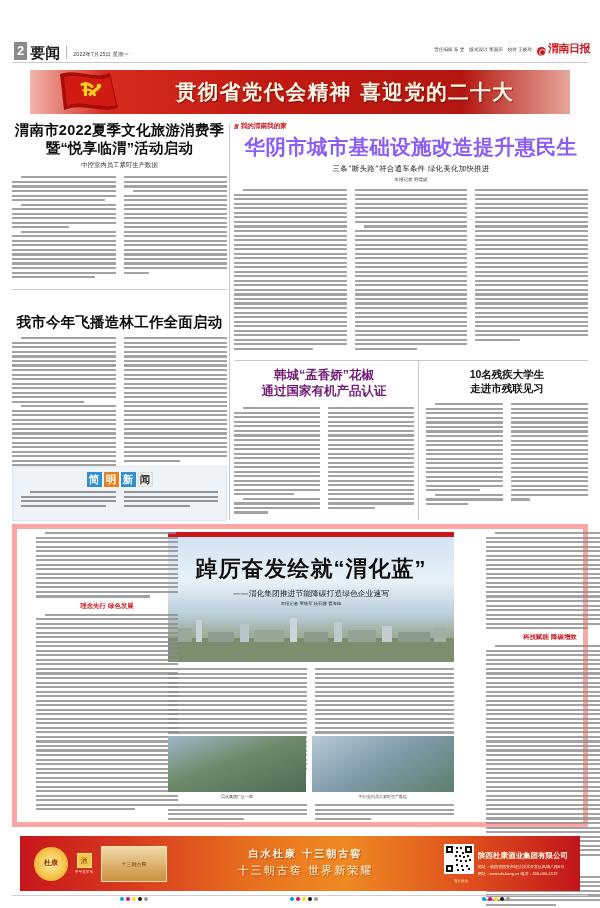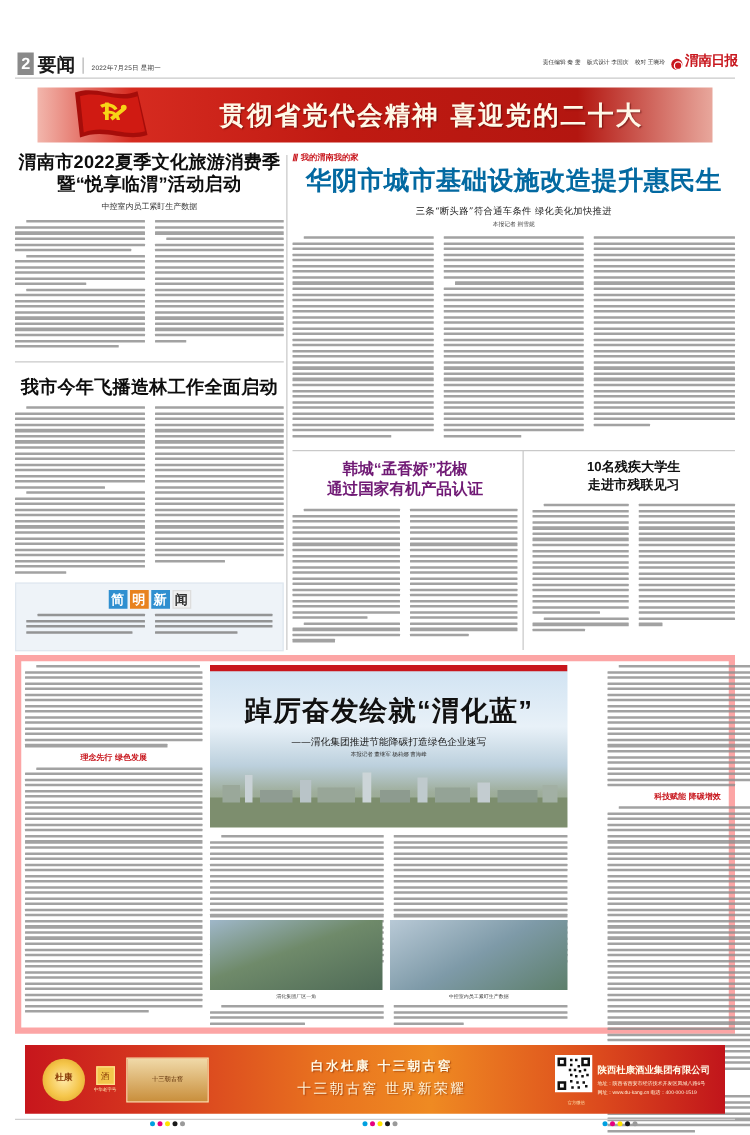--- a/index.html
+++ b/index.html
@@ -77,22 +77,22 @@
   .colR { left: 234px; top: 122px; width: 354px; }
 
   .vrule { position: absolute; width: 1px; background: #c9c9c9; }
   .tagline {
     display: flex; align-items: center; gap: 3px;
     font-size: 6.6px; color: #c8161d; font-weight: bold; margin-bottom: 4px;
   }
   .tag-slashes { color: #c8161d; font-weight: bold; font-size: 8px; letter-spacing: -1px;}
   .headline-xl {
     font-size: 20.5px; line-height: 1.18; letter-spacing: .3px;
-    text-align: center; font-weight: bold; color: #0369a1;
-    font-family: Liberation Mono, monospace;
+    text-align: center; font-weight: bold; color: #8b5cf6;
+    font-family: Liberation Sans, sans-serif;
   }
   .sub-xl {
     text-align: center; font-size: 7.4px; color: #222;
     font-family: "DejaVu Serif", serif; margin-top: 5px; letter-spacing: .3px;
   }
   .byline {
     text-align: center; font-size: 4.6px; color: #444; margin-top: 3px;
   }
   .headline-lg {
     font-size: 14.5px; line-height: 1.22; text-align: center;
@@ -332,21 +332,21 @@
             <div class="ln"></div>
             <div class="ln"></div>
             <div class="ln"></div>
           <div class="ln"></div>
             <div class="ln s25"></div>
         </div>
       </div>
       <div class="rule-h"></div>
     </div>
 
-    <div style="margin-top:12px;">
+    <div style="margin-top:24px;">
       <div class="headline-lg">我市今年飞播造林工作全面启动</div>
       <div class="body-cols">
         <div class="bodycol">
           <div class="ln ind"></div>
             <div class="ln"></div>
             <div class="ln"></div>
             <div class="ln"></div>
           <div class="ln"></div>
             <div class="ln"></div>
             <div class="ln"></div>
@@ -692,21 +692,21 @@
           <rect x="180" y="28" width="28" height="12" fill="#94a396"></rect>
           <rect x="214" y="24" width="10" height="16" fill="#c3ccd0"></rect>
           <rect x="230" y="30" width="32" height="10" fill="#8a9a8c"></rect>
           <rect x="266" y="26" width="12" height="14" fill="#a2b0a4"></rect>
         </svg>
         <div class="feat-title">踔厉奋发绘就“渭化蓝”</div>
         <div class="feat-sub">——渭化集团推进节能降碳打造绿色企业速写</div>
         <div class="feat-byline">本报记者 董继军 杨莉娜 曹海峰</div>
       </div>
 
-      <div style="position:absolute;left:0;top:0;width:142px;">
+      <div style="position:absolute;left:16px;top:0;width:142px;">
         <div class="ln ind" style="width:92%"></div>
           <div class="ln"></div>
           <div class="ln"></div>
           <div class="ln"></div>
         <div class="ln"></div>
           <div class="ln"></div>
           <div class="ln"></div>
           <div class="ln"></div>
         <div class="ln"></div>
           <div class="ln"></div>

